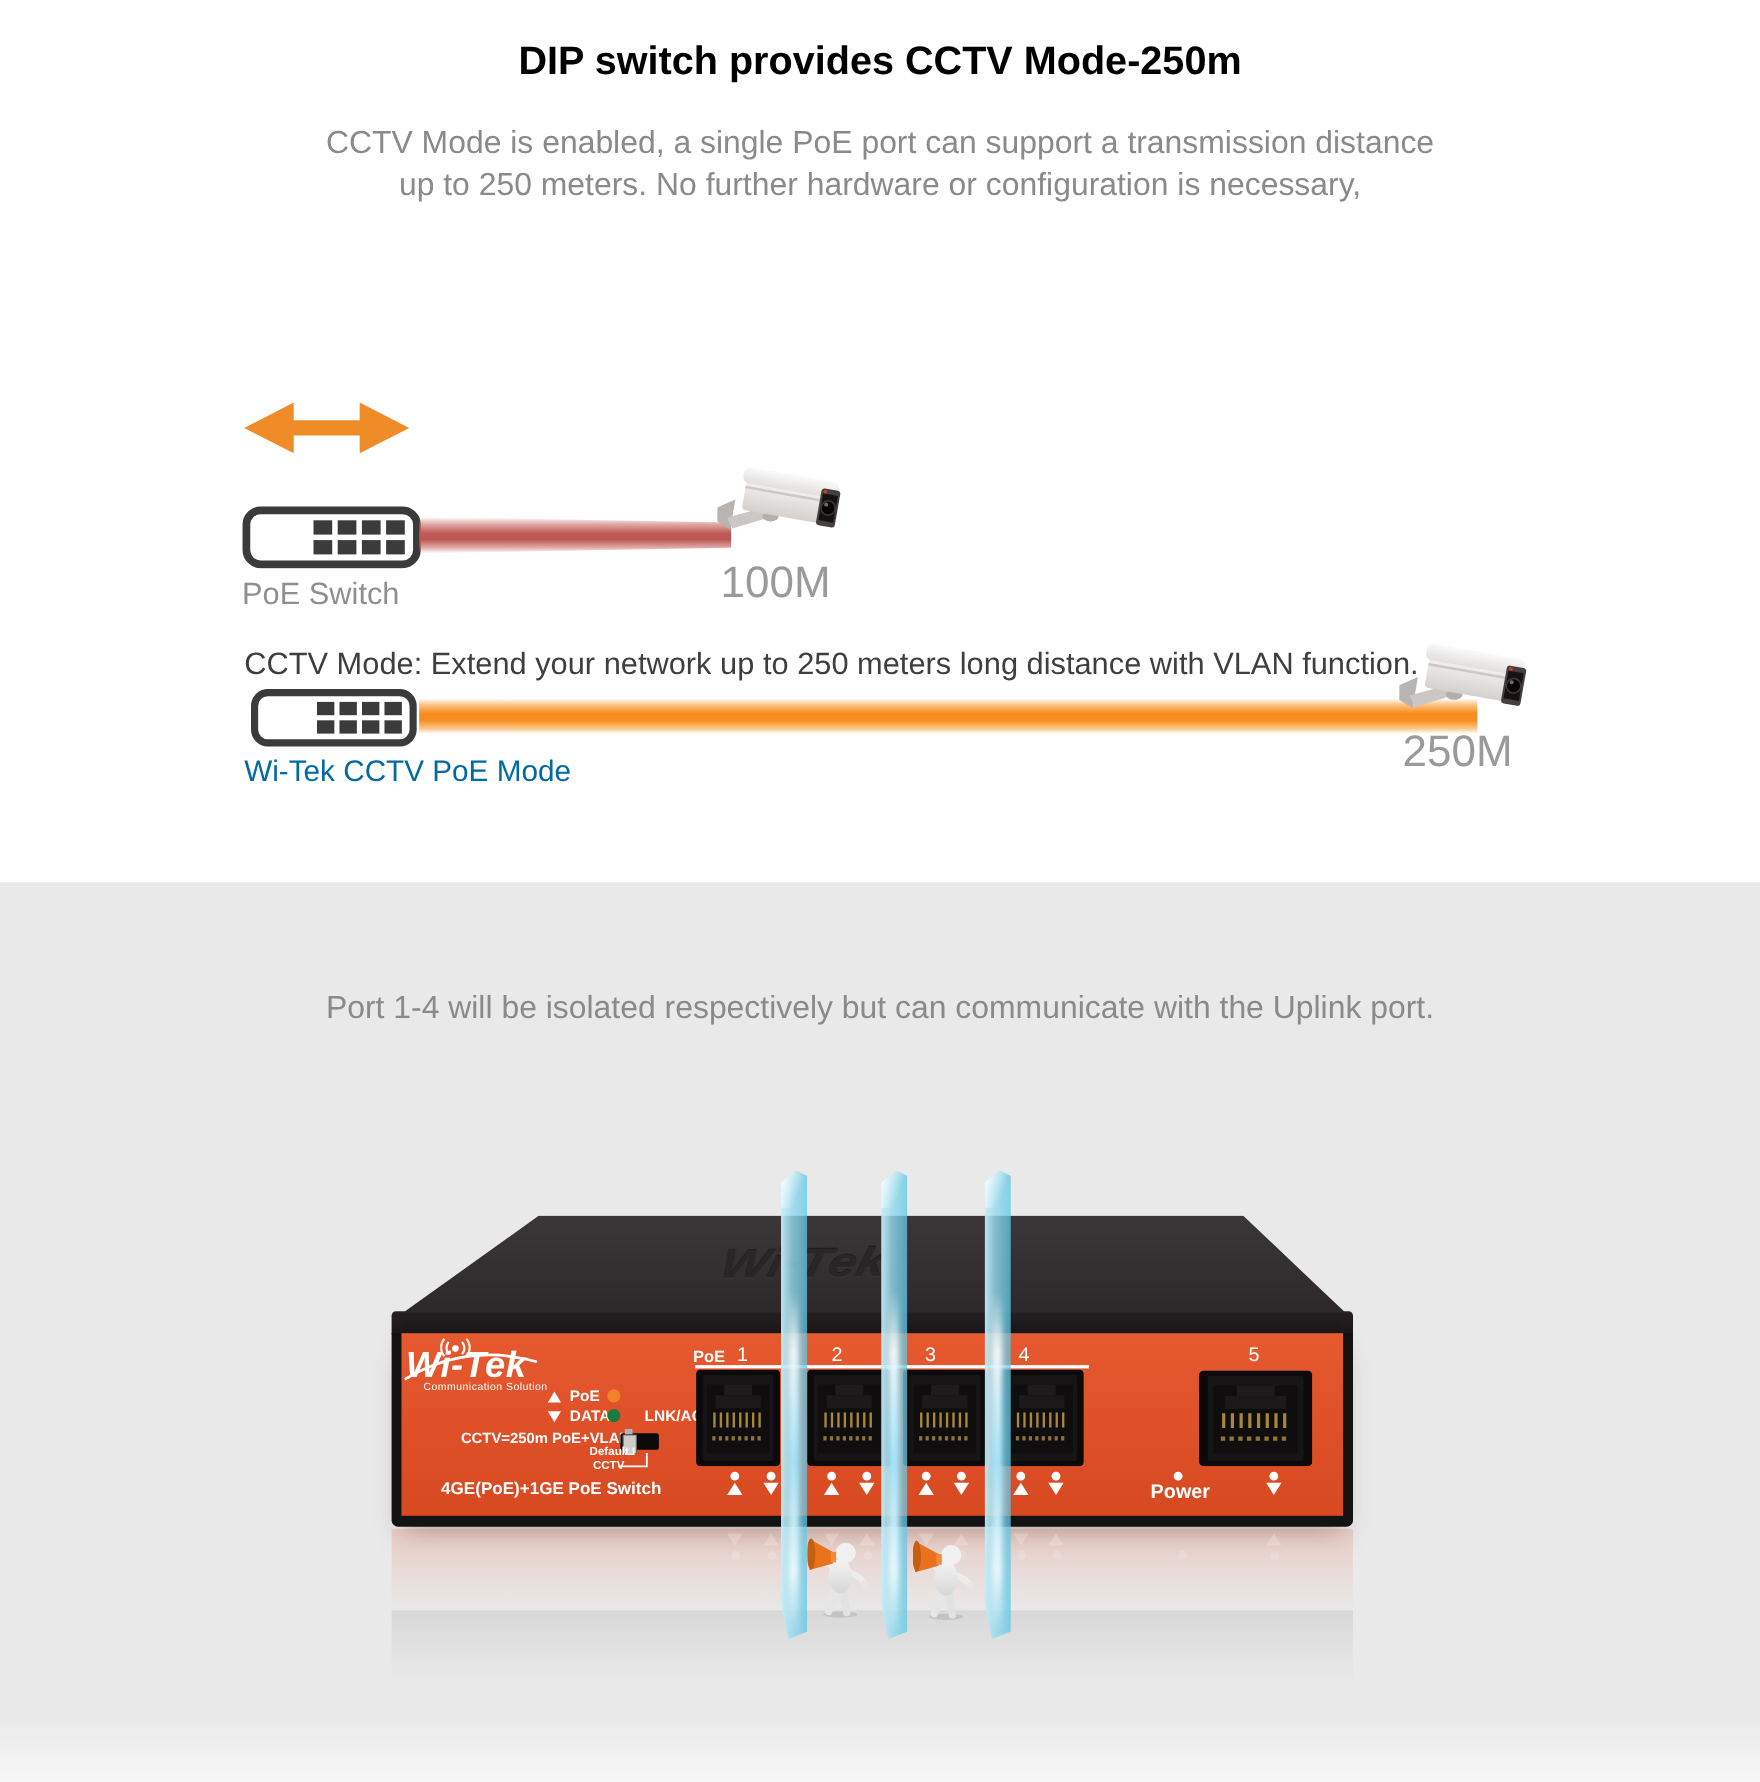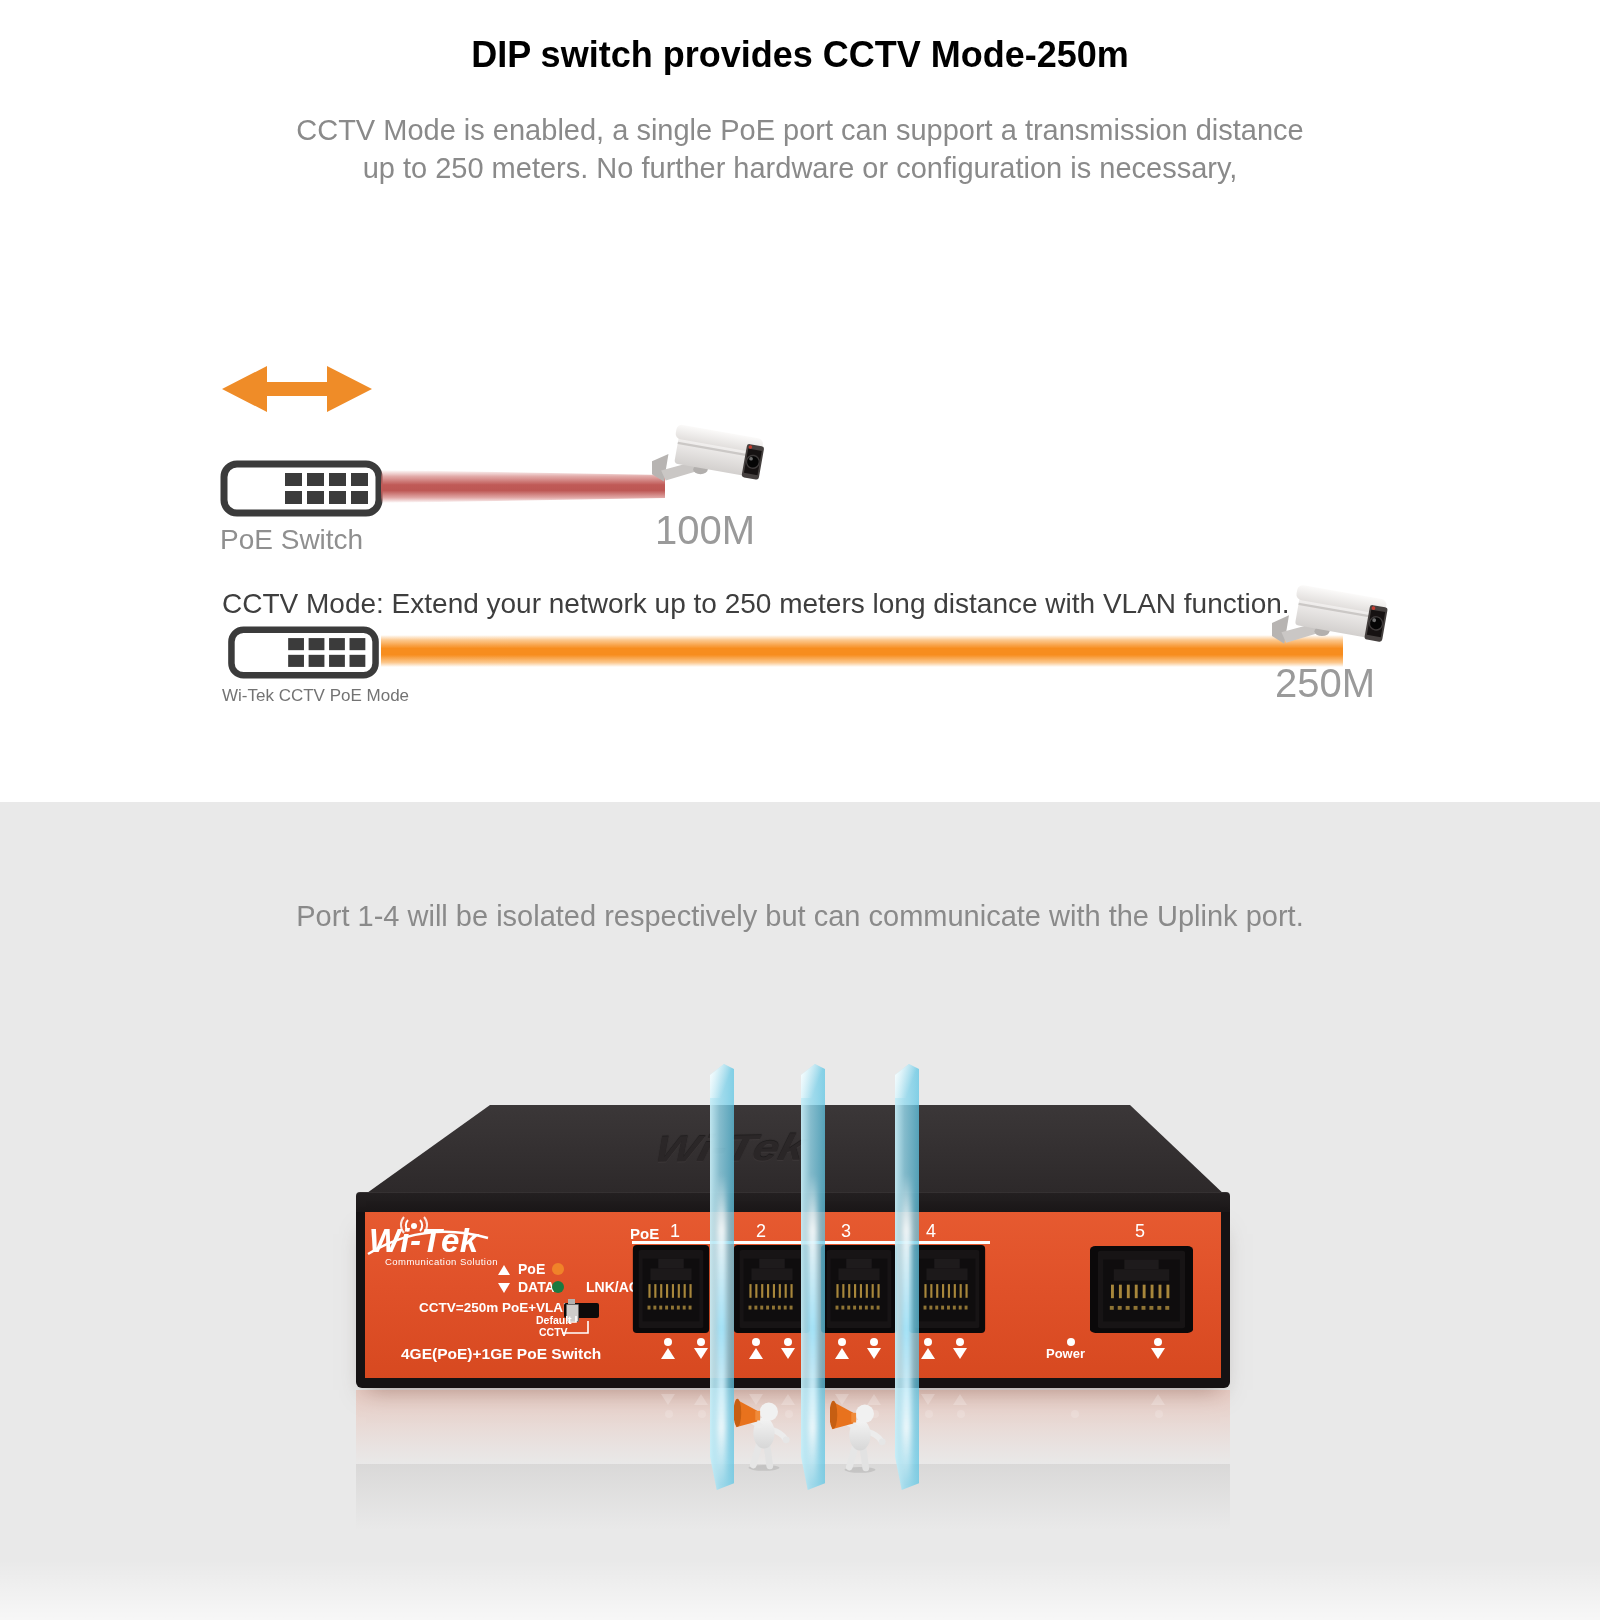--- a/index.html
+++ b/index.html
@@ -173,21 +173,21 @@
       <rect x="26" y="38" width="88" height="2.5" fill="#cbc8c6"></rect>
       <rect x="101" y="27" width="19" height="37" rx="3" fill="#45403f"></rect>
       <rect x="103" y="32" width="15" height="27" fill="#161212"></rect>
       <circle cx="110.5" cy="45.5" r="7" fill="#050505" stroke="#3e3a3a" stroke-width="1.5"></circle>
       <circle cx="108" cy="42.5" r="2" fill="#6e6e6e"></circle>
       <circle cx="105" cy="30" r="2" fill="#c23b2e"></circle>
     </g>
   </svg>
 
   <div class="abs dist" style="left:1275px;top:661px;">250M</div>
-  <div class="abs" style="left:222px;top:686px;font-size:17px;color:#737373;">Wi-Tek CCTV PoE Mode</div>
+  <div class="abs" style="left:222px;top:686px;font-size:27px;color:#0369a1;">Wi-Tek CCTV PoE Mode</div>
 
   <div class="abs sec2-bg"></div>
 
   <div class="abs ctr para-line" style="top:897px;">Port 1-4 will be isolated respectively but can communicate with the Uplink port.</div>
 
   <div class="abs topface">
     <div class="abs emboss">Wi-Tek</div>
   </div>
   <div class="abs band"></div>
   <div class="abs front"></div>
@@ -403,21 +403,21 @@
   <div class="ind" style="left:960px;">
       <span class="idot"></span>
       <span class="itri tri down"></span>
     </div>
   <div class="ind" style="left:1158px;">
       <span class="idot"></span>
       <span class="itri tri down"></span>
     </div>
 
   <div class="abs" style="left:1067px;top:1338px;width:8px;height:8px;border-radius:50%;background:#fff;"></div>
-  <div class="abs wlabel" style="left:1046px;top:1346px;font-size:13px;">Power</div>
+  <div class="abs wlabel" style="left:1046px;top:1346px;font-size:18px;">Power</div>
 
   <div class="abs refl-orange"></div>
   <div class="abs refl-dark"></div>
   <div class="rtri tri down" style="left:661px;"></div>
   <div class="rtri tri up" style="left:694px;"></div>
   <div class="rtri tri down" style="left:749px;"></div>
   <div class="rtri tri up" style="left:781px;"></div>
   <div class="rtri tri down" style="left:835px;"></div>
   <div class="rtri tri up" style="left:867px;"></div>
   <div class="rtri tri down" style="left:921px;"></div>

